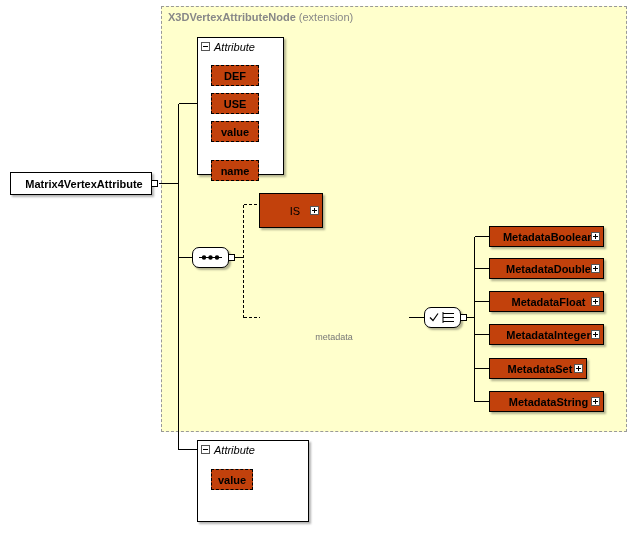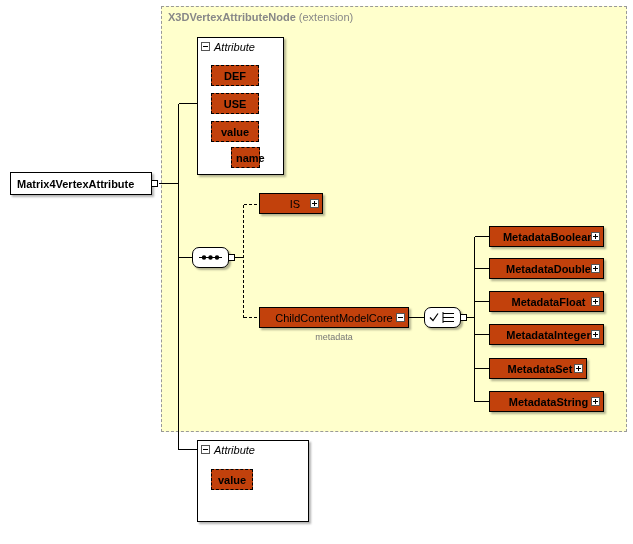--- a/index.html
+++ b/index.html
@@ -240,63 +240,59 @@
       <path d="M492,265 l4,3 l-4,3"></path>
       <path d="M492,298 l4,3 l-4,3"></path>
       <path d="M492,331 l4,3 l-4,3"></path>
       <path d="M492,365 l4,3 l-4,3"></path>
       <path d="M492,398 l4,3 l-4,3"></path>
       <path d="M262,201 l4,3 l-4,3"></path>
     </g>
   </svg>
 
   <div class="root-box" style="left:10px; top:172px; width:142px; height:23px;">
-    <span class="lbl" style="flex:1; text-align:left; padding-left:6px;">Matrix4VertexAttribute</span>
+    <span class="lbl" style="flex:1; text-align:center; padding-left:6px;">Matrix4VertexAttribute</span>
   </div>
   <div class="stub" style="left:151px; top:180px;"></div>
 
   <div class="attr-group shadow" style="left:197px; top:37px; width:87px; height:138px;">
     <div class="attr-group-header">
       <span class="expander"></span>
       <span>Attribute</span>
     </div>
   </div>
 
   <div class="el-box dashed bold" style="left:211px; top:65px; width:48px; height:21px;">
     <span class="lbl">DEF</span>
   </div>
   <div class="el-box dashed bold" style="left:211px; top:93px; width:48px; height:21px;">
     <span class="lbl">USE</span>
   </div>
   <div class="el-box dashed bold" style="left:211px; top:121px; width:48px; height:21px;">
     <span class="lbl">value</span>
   </div>
-  <div class="el-box dashed bold" style="left:211px; top:147px; width:29px; height:21px;margin-left:20px;">
+  <div class="el-box dashed bold" style="left:211px; top:160px; width:48px; height:21px;">
     <span class="lbl">name</span>
   </div>
 
   <div class="comp shadow" style="left:192px; top:247px; width:37px; height:21px;">
     <svg width="35" height="19" viewBox="0 0 35 19" xmlns="http://www.w3.org/2000/svg">
       <line x1="6" y1="9.5" x2="29" y2="9.5" stroke="#000000" stroke-width="1"></line>
       <circle cx="11" cy="9.5" r="2.2" fill="#000000"></circle>
       <circle cx="17.5" cy="9.5" r="2.2" fill="#000000"></circle>
       <circle cx="24" cy="9.5" r="2.2" fill="#000000"></circle>
     </svg>
   </div>
   <div class="stub" style="left:228px; top:254px;"></div>
 
-  <div class="el-box shadow" style="left:259px; top:193px; width:64px; height:21px;">
+  <div class="el-box shadow" style="left:259px; top:193px; width:64px; height:35px;">
     <span class="lbl" style="padding-left:12px;">IS</span>
     <span class="box-exp plus"></span>
   </div>
 
-  <div class="el-box shadow" style="left:259px; top:307px; width:150px; height:21px;">
-    <span class="lbl">ChildContentModelCore</span>
-    <span class="box-exp"></span>
-  </div>
   <div class="caption" style="left:259px; top:332px; width:150px;">metadata</div>
 
   <div class="comp shadow" style="left:424px; top:307px; width:37px; height:21px;">
     <svg width="35" height="19" viewBox="0 0 35 19" xmlns="http://www.w3.org/2000/svg">
       <path d="M5,9.5 l3,3 l5,-7" stroke="#000000" stroke-width="1.2" fill="none"></path>
       <line x1="18" y1="4" x2="18" y2="15" stroke="#000000" stroke-width="1"></line>
       <line x1="18" y1="5.5" x2="29" y2="5.5" stroke="#000000" stroke-width="1"></line>
       <line x1="18" y1="9.5" x2="29" y2="9.5" stroke="#000000" stroke-width="1"></line>
       <line x1="18" y1="13.5" x2="29" y2="13.5" stroke="#000000" stroke-width="1"></line>
     </svg>

